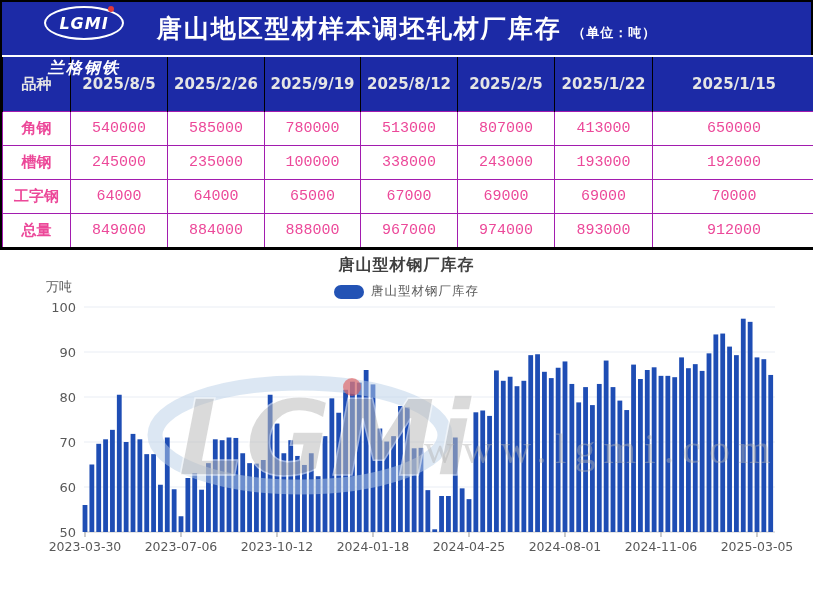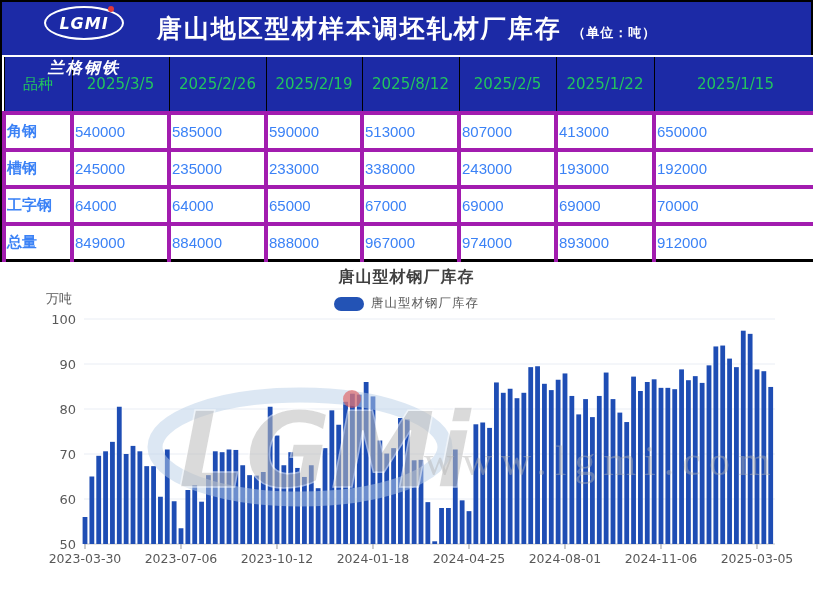--- a/index.html
+++ b/index.html
@@ -10,27 +10,27 @@
   .logo{position:absolute;left:22px;top:4px;width:120px;text-align:center;color:#fff;}
   .logo-ellipse{width:76px;height:30px;margin:0 auto;border:2px solid #fff;border-radius:50%;
     display:flex;align-items:center;justify-content:center;position:relative;}
   .logo-text{font-size:16px;font-weight:bold;font-style:italic;letter-spacing:1px;}
   .logo-dot{position:absolute;top:-2px;right:8px;width:6px;height:6px;border-radius:50%;background:#e03a3a;}
   .logo-sub{font-size:16px;font-weight:bold;font-style:italic;margin-top:18px;letter-spacing:2px;}
   .main-title{position:absolute;left:0;right:0;top:10px;text-align:center;color:#fff;font-weight:bold;font-size:25px;letter-spacing:2px;}
   .main-title .unit{font-size:13px;letter-spacing:1px;}
   
   table{border-collapse:collapse;width:813px;table-layout:fixed;}
-  thead th{background:#1c2aa6;color:#22c55e;font-size:15px;font-weight:normal;height:52px;
+  thead th{background:#1c2aa6;color:#e5e5e5;font-size:15px;font-weight:bold;height:52px;
     border-top:2px solid #fff;border-left:1px solid #000;border-right:1px solid #000;}
-  tbody td{border:4px solid #a21caf;height:31px;text-align:left;vertical-align:middle;
-    font-size:15px;color:#3b82f6;position:relative;background:#fff;}
+  tbody td{border:1px solid #a21caf;height:31px;text-align:center;vertical-align:middle;
+    font-size:15px;color:#ec4899;position:relative;background:#fff;}
   tbody tr:last-child td{border-bottom:3px solid #000;}
   td.rowlabel{font-weight:bold;font-size:15px;}
-  td.num{font-family:Liberation Sans, sans-serif;font-size:15px;margin-top:32px;}
+  td.num{font-family:Liberation Mono, monospace;font-size:15px;margin-top:32px;}
   
   .chart{position:relative;width:813px;height:362px;background:#fff;}
   .chart-title{position:absolute;top:5px;left:0;right:0;text-align:center;
     font-size:16px;font-weight:bold;color:#404040;letter-spacing:1px;}
   .legend{position:absolute;top:33px;left:0;right:0;display:flex;justify-content:center;align-items:center;gap:7px;}
   .swatch{width:30px;height:14px;border-radius:7px;background:#2353b5;display:inline-block;}
   .legend-label{font-size:12.5px;color:#595959;letter-spacing:1px;}
   svg{position:absolute;top:0;left:0;}
 </style>
 </head>
@@ -58,45 +58,45 @@
           <col style="width: 97px;">
           <col style="width: 96px;">
           <col style="width: 97px;">
           <col style="width: 97px;">
           <col style="width: 98px;">
           <col style="width: 163px;">
         </colgroup>
       <thead>
           <tr id="thead-row">
             <th>品种</th>
-            <th>2025/3/5</th>
+            <th>2025/8/5</th>
             <th>2025/2/26</th>
-            <th>2025/2/19</th>
+            <th>2025/9/19</th>
             <th>2025/8/12</th>
             <th>2025/2/5</th>
             <th>2025/1/22</th>
             <th>2025/1/15</th>
           </tr>
         </thead>
       <tbody id="tbody">
           <tr>
             <td class="rowlabel">角钢</td>
             <td class="num">540000</td>
             <td class="num">585000</td>
-            <td class="num">590000</td>
+            <td class="num">780000</td>
             <td class="num">513000</td>
             <td class="num">807000</td>
             <td class="num">413000</td>
             <td class="num">650000</td>
           </tr>
           <tr>
             <td class="rowlabel">槽钢</td>
             <td class="num">245000</td>
             <td class="num">235000</td>
-            <td class="num">233000</td>
+            <td class="num">100000</td>
             <td class="num">338000</td>
             <td class="num">243000</td>
             <td class="num">193000</td>
             <td class="num">192000</td>
           </tr>
           <tr>
             <td class="rowlabel">工字钢</td>
             <td class="num">64000</td>
             <td class="num">64000</td>
             <td class="num">65000</td>

